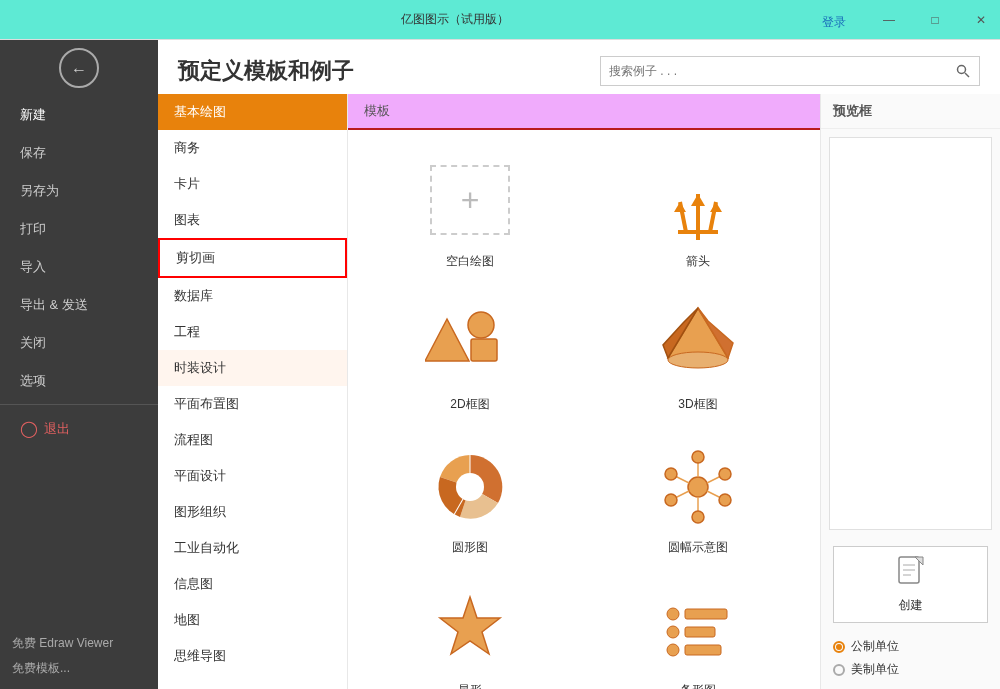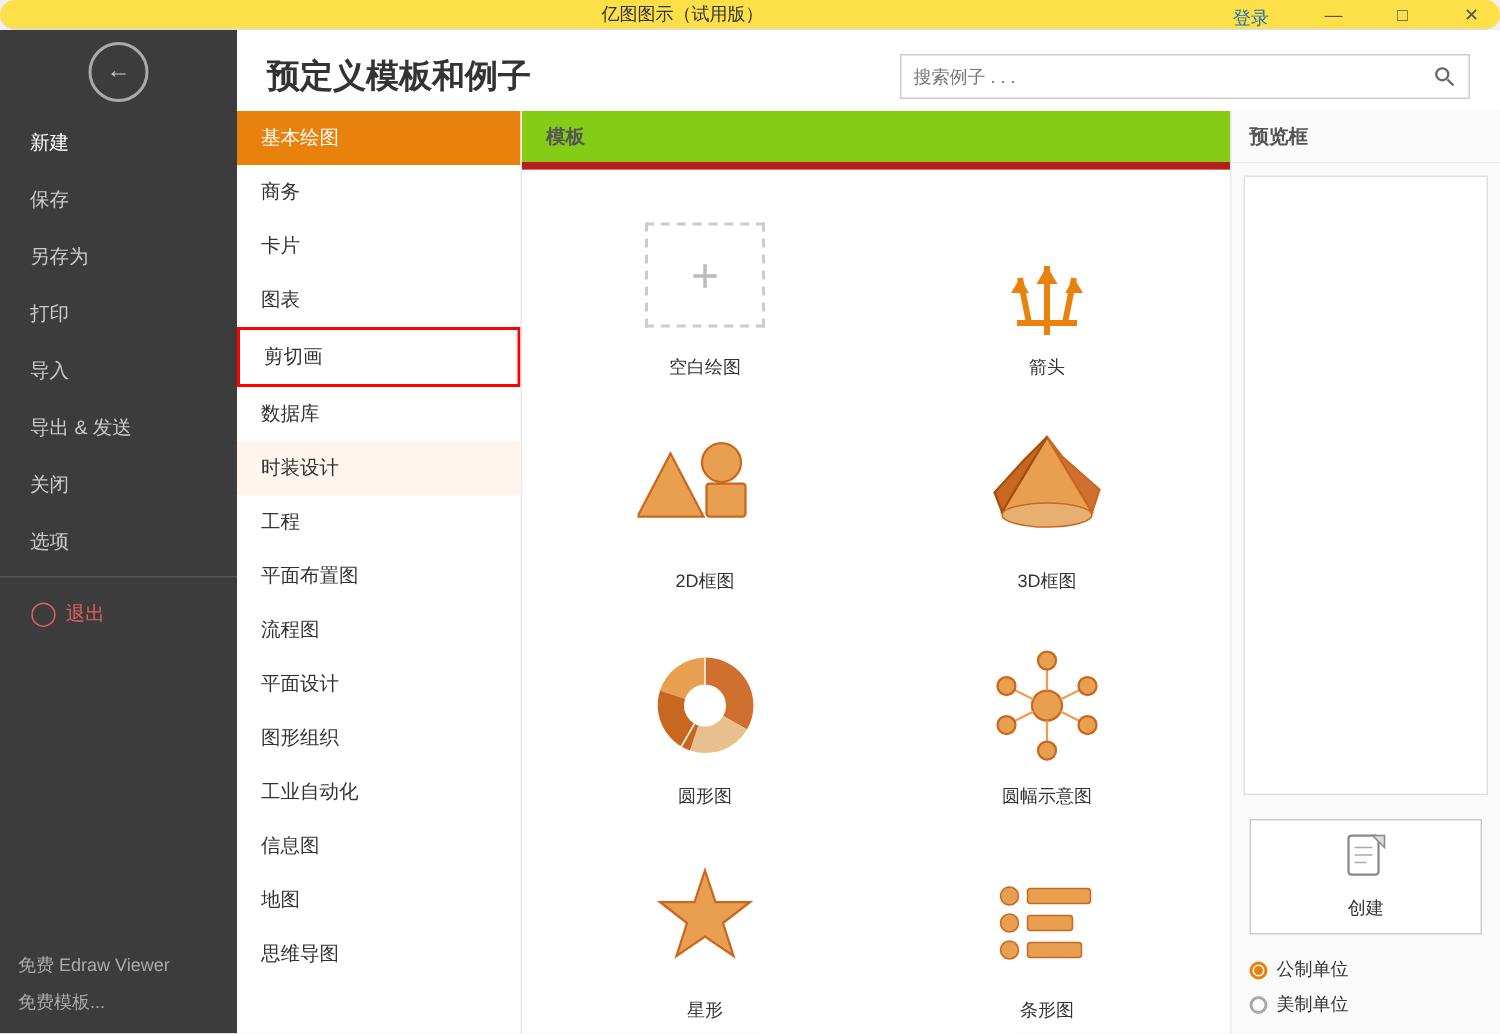--- a/index.html
+++ b/index.html
@@ -1,28 +1,27 @@
 <!DOCTYPE html>
 <html><head>
   <meta charset="utf-8">
   <style>
     * { box-sizing: border-box; margin: 0; padding: 0; }
     body { font-family: "Microsoft YaHei", "SimHei", sans-serif; font-size: 13px; background: #f0f0f0; width: 1000px; height: 689px; overflow: hidden; display: flex; flex-direction: column; }
 
     
     .titlebar {
-      background: #fde047;
-      height: 20px;
+      background: #5eead4;
+      height: 40px;
       display: flex;
       align-items: center;
       justify-content: space-between;
       padding: 0 8px;
       border-bottom: 1px solid #ddd;
       flex-shrink: 0;
-      border-radius: 14px;
     }
     .titlebar-title { flex: 1; text-align: center; font-size: 12px; color: #333; }
     .titlebar-btn { width: 22px; height: 22px; background: none; border: none; cursor: pointer; font-size: 12px; color: #555; display: flex; align-items: center; justify-content: center; }
     .titlebar-login { font-size: 12px; color: #1a6fba; cursor: pointer; margin-right: 8px; }
 
     
     .main-layout { display: flex; flex: 1; overflow: hidden; }
 
     
     .sidebar {
@@ -135,24 +134,24 @@
     }
     .category-item.active { background: #e8820c; color: #fff; }
     .category-item.highlighted { background: #fff0e0; color: #333; border: 1px solid #e8820c; }
     .category-item.selected-light { background: #fff5ee; }
 
     
     .templates-panel { flex: 1; display: flex; flex-direction: column; overflow: hidden; }
     .templates-header {
       padding: 8px 16px;
       font-size: 13px;
-      font-weight: bold;
+      font-weight: normal;
       color: #555;
-      border-bottom: 5px solid #b91c1c;
-      background: #84cc16;
+      border-bottom: 2px solid #b91c1c;
+      background: #f0abfc;
     }
     .templates-grid-wrapper { flex: 1; overflow-y: auto; position: relative; }
     .templates-grid {
       display: grid;
       grid-template-columns: repeat(2, 1fr);
       gap: 0;
       padding: 8px;
     }
     .template-item {
       display: flex;
@@ -305,25 +304,25 @@
           <div style="position:relative;">
             <div class="category-item highlighted" style="border: 2px solid red; background:#fff;">
               <span>剪切画</span>
             </div>
 
           </div>
 
           <div class="category-item">
             <span>数据库</span>
           </div>
+          <div class="category-item">
+            <span>工程</span>
+          </div>
           <div class="category-item selected-light">
             <span>时装设计</span>
-          </div>
-          <div class="category-item">
-            <span>工程</span>
           </div>
           <div class="category-item">
             <span>平面布置图</span>
           </div>
           <div class="category-item">
             <span>流程图</span>
           </div>
           <div class="category-item">
             <span>平面设计</span>
           </div>

